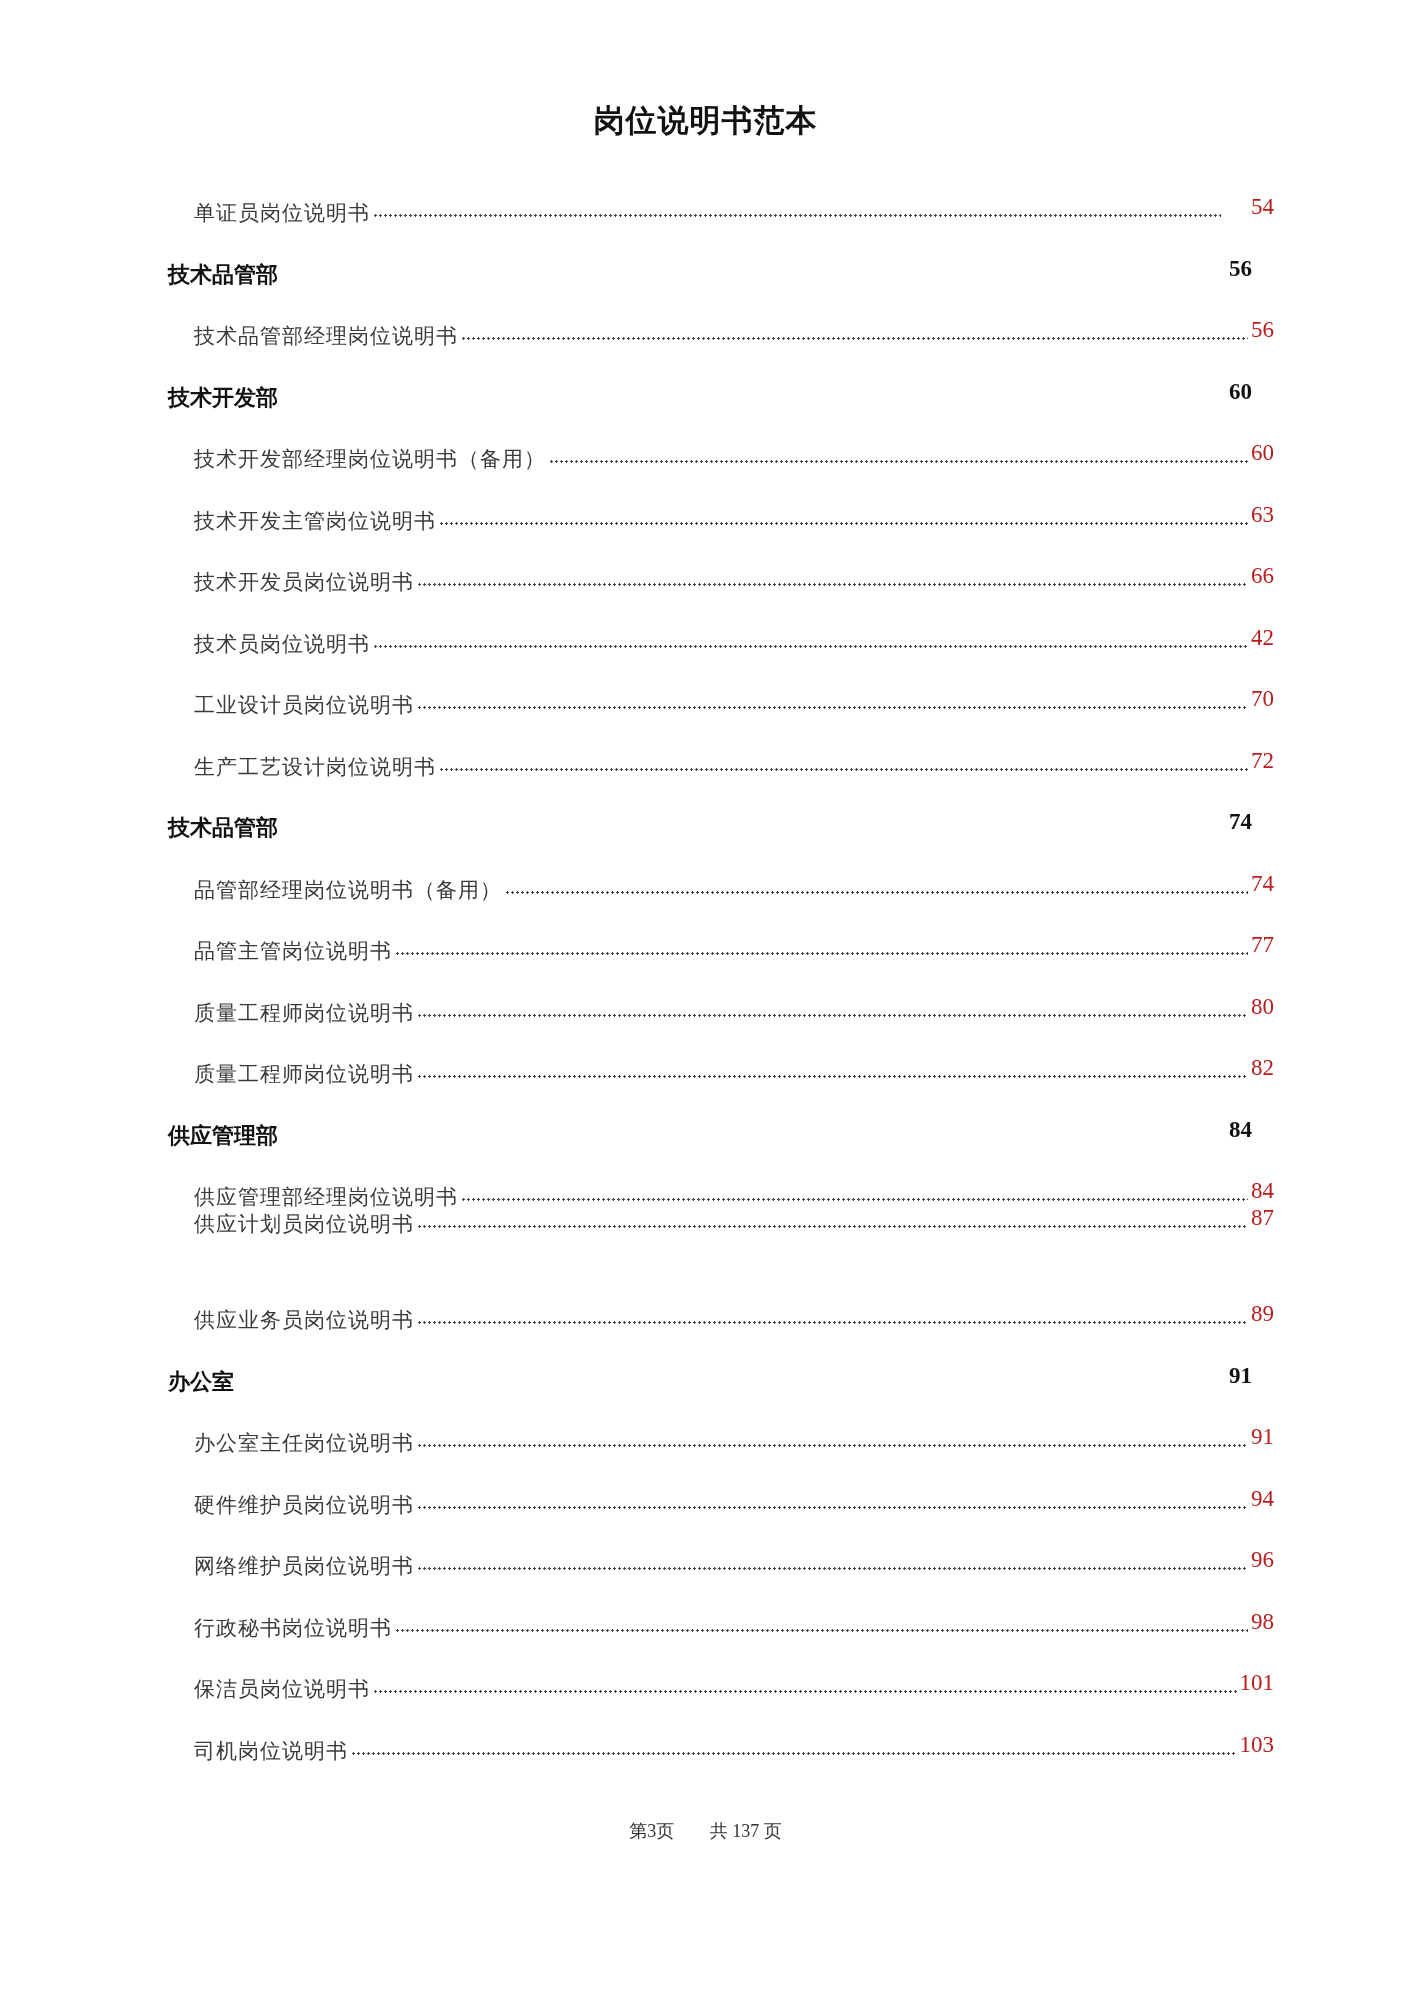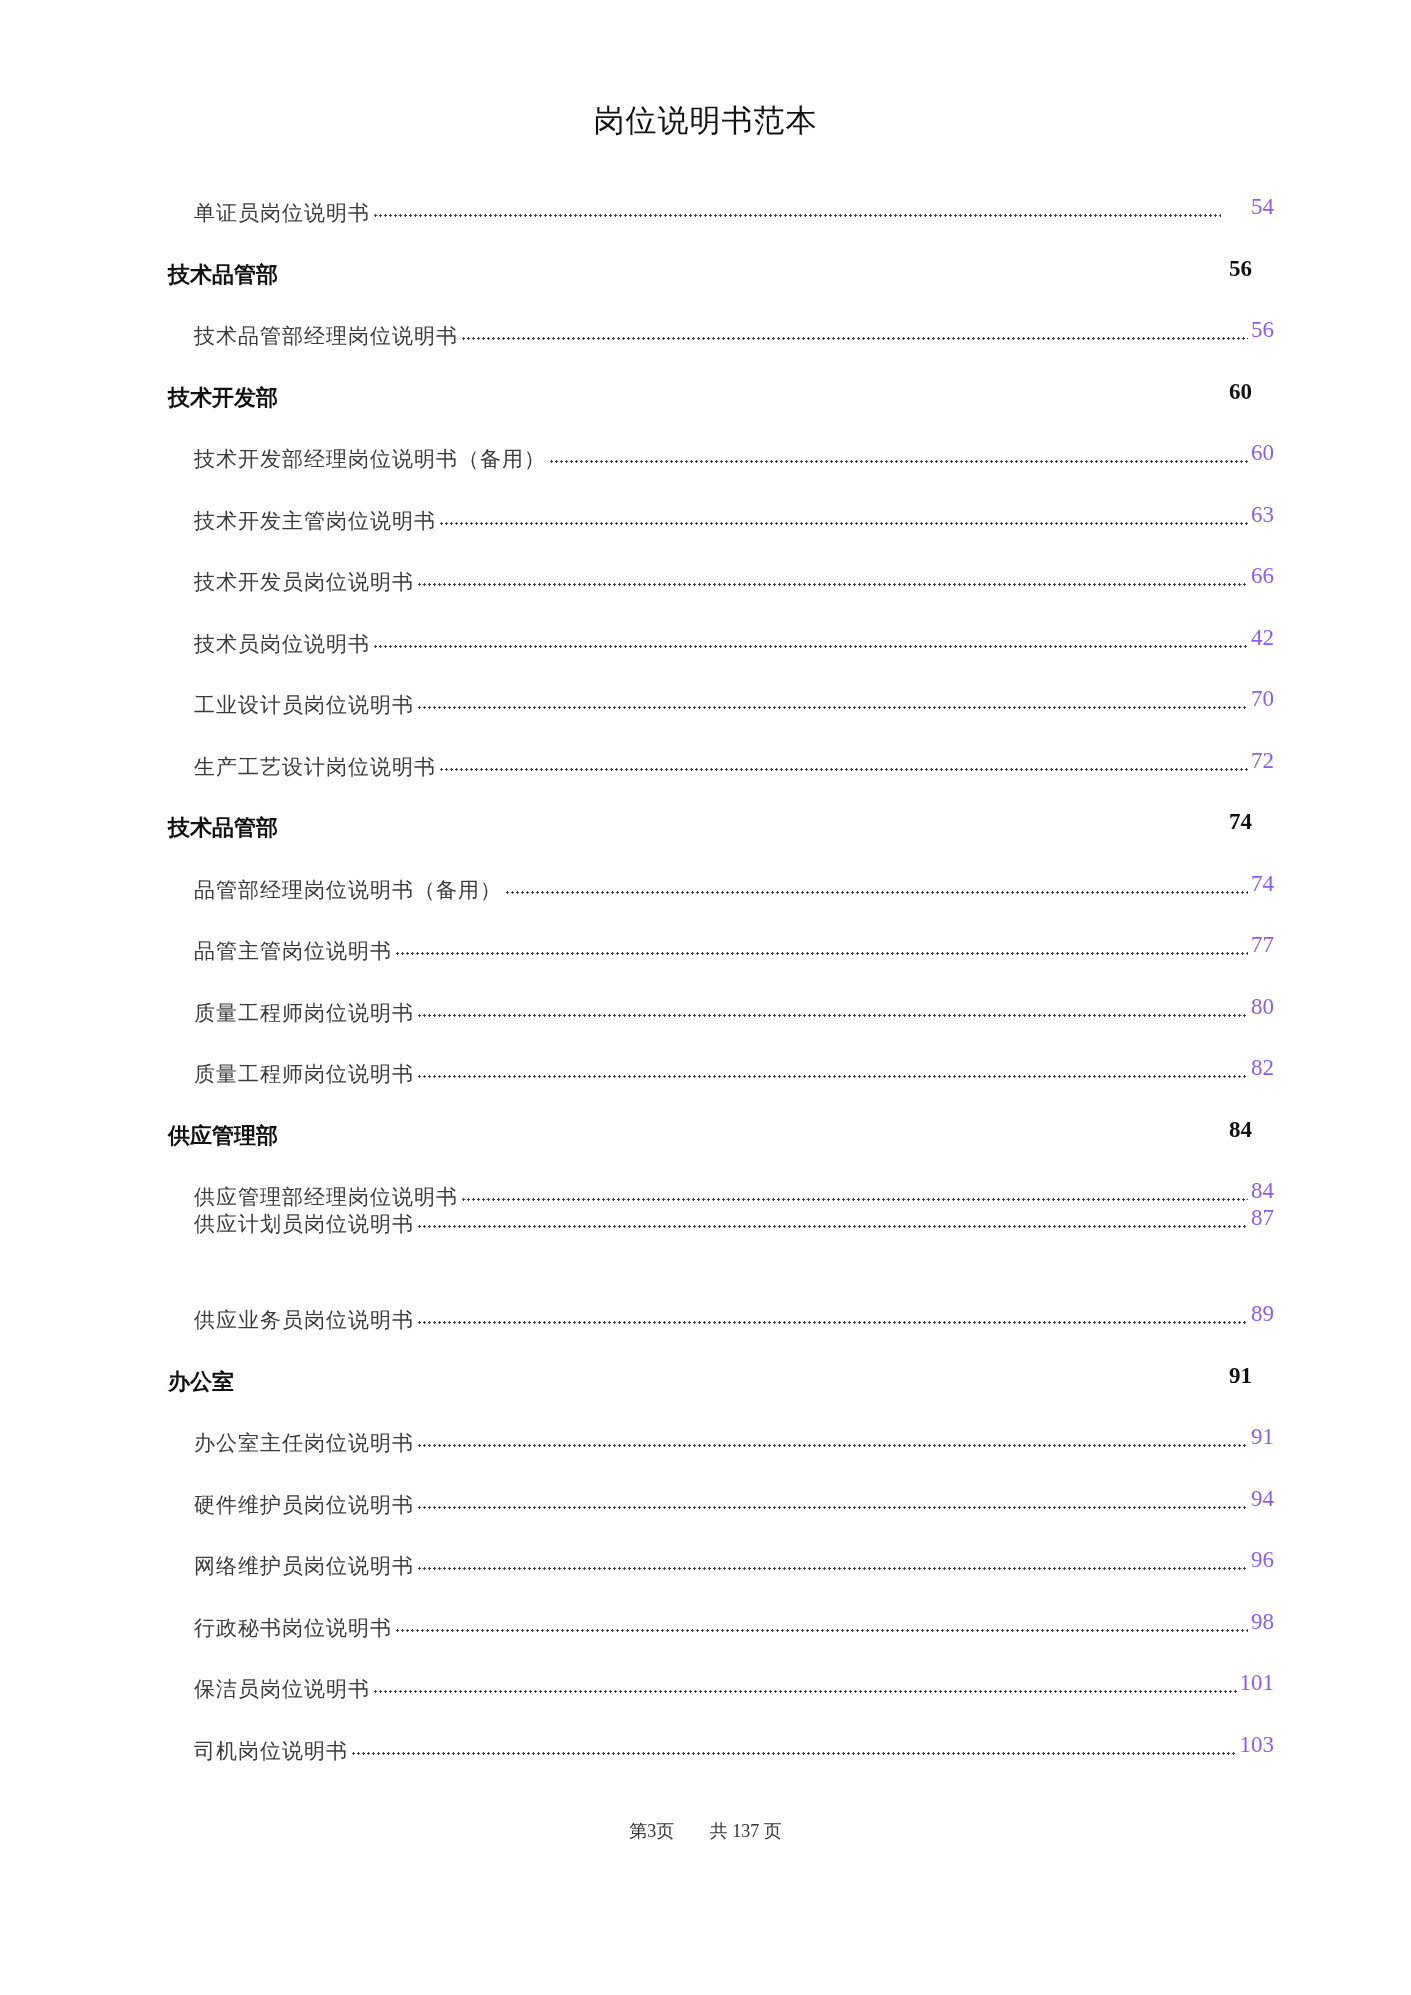--- a/index.html
+++ b/index.html
@@ -1,37 +1,37 @@
 <!DOCTYPE html>
 <html><head>
   <meta charset="utf-8">
   <style>
     html, body { margin: 0; padding: 0; background: #ffffff; }
     body { width: 1411px; height: 1995px; position: relative; overflow: hidden;
            font-family: "Liberation Serif", "DejaVu Serif", serif; color: #333; }
     .title { position: absolute; top: 100px; left: 0; width: 1411px; text-align: center;
-             font-family: "DejaVu Sans", "Liberation Sans", sans-serif; font-weight: normal;
+             font-family: "DejaVu Sans", "Liberation Sans", sans-serif; font-weight: bold;
              font-size: 31px; color: #111; letter-spacing: 1px; }
     .toc { position: absolute; top: 176px; left: 0; width: 1411px; }
     .row { position: absolute; height: 40px; display: flex; align-items: center; }
     .row.section { left: 168px; width: 1084px; gap: 28px; }
     .row.entry { left: 194px; width: 1080px; }
     .row .label { white-space: nowrap; margin-top: 11px; }
     .section .label { font-family: "DejaVu Sans", "Liberation Sans", sans-serif; font-weight: bold;
                       font-size: 22px; color: #111; }
     .entry .label { font-family: "DejaVu Serif", "Liberation Serif", serif; font-size: 21px; color: #3a3a3a;
                     letter-spacing: 1px; }
     .section .spacer { flex: 1; }
     .entry .leader { flex: 1; height: 22px; margin: 0 3px; overflow: hidden;
                      background-image: radial-gradient(circle, #444 1px, transparent 1.3px);
                      background-size: 5px 5px; background-repeat: repeat-x; background-position: 0 17px; }
     .entry .leader.gap { margin-right: 30px; }
     .page { white-space: nowrap; text-align: right; }
     .section .page { font-family: "Liberation Serif", serif; font-weight: bold; font-size: 23px; color: #111; }
-    .entry .page { font-family: "Liberation Serif", serif; font-size: 23px; color: #8b5cf6; }
+    .entry .page { font-family: "Liberation Serif", serif; font-size: 23px; color: #b91c1c; }
     .footer { position: absolute; top: 1819px; left: 0; width: 1411px; text-align: center;
               font-family: "Liberation Serif", "DejaVu Serif", serif; font-size: 18px; color: #333; }
     .footer span { display: inline-block; }
     .footer .total { margin-left: 31px; }
   </style>
 </head>
 <body>
 
 <div class="title">岗位说明书范本</div>
 

